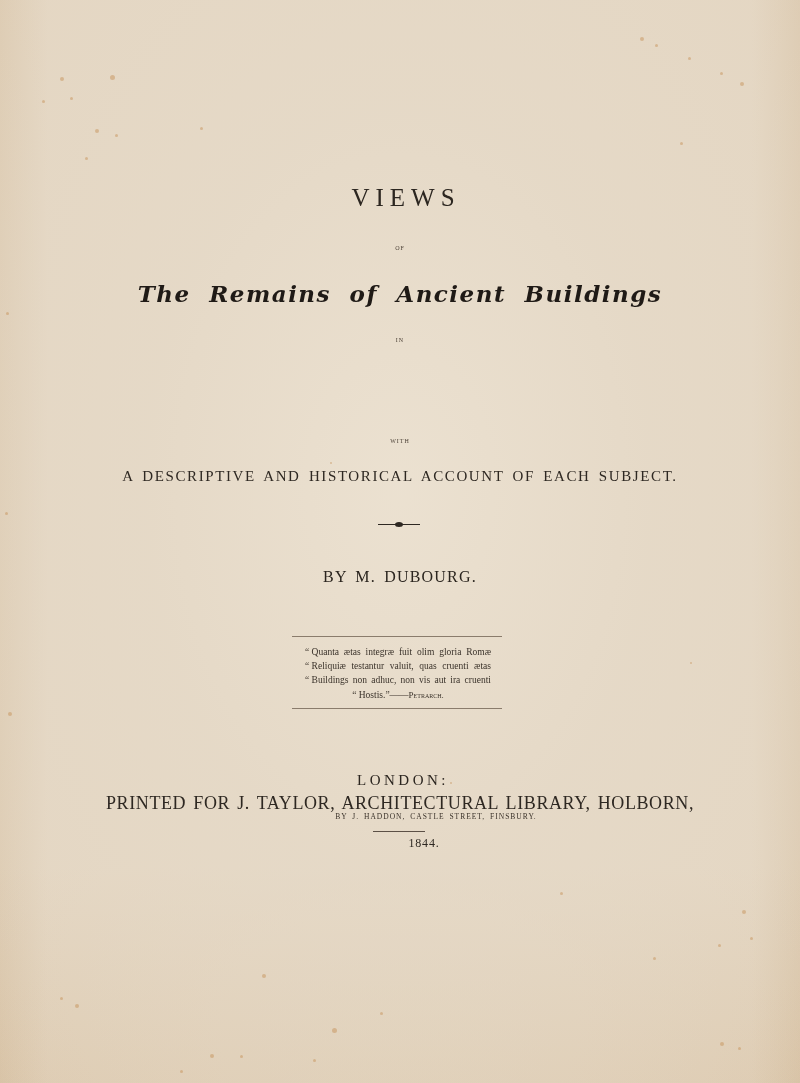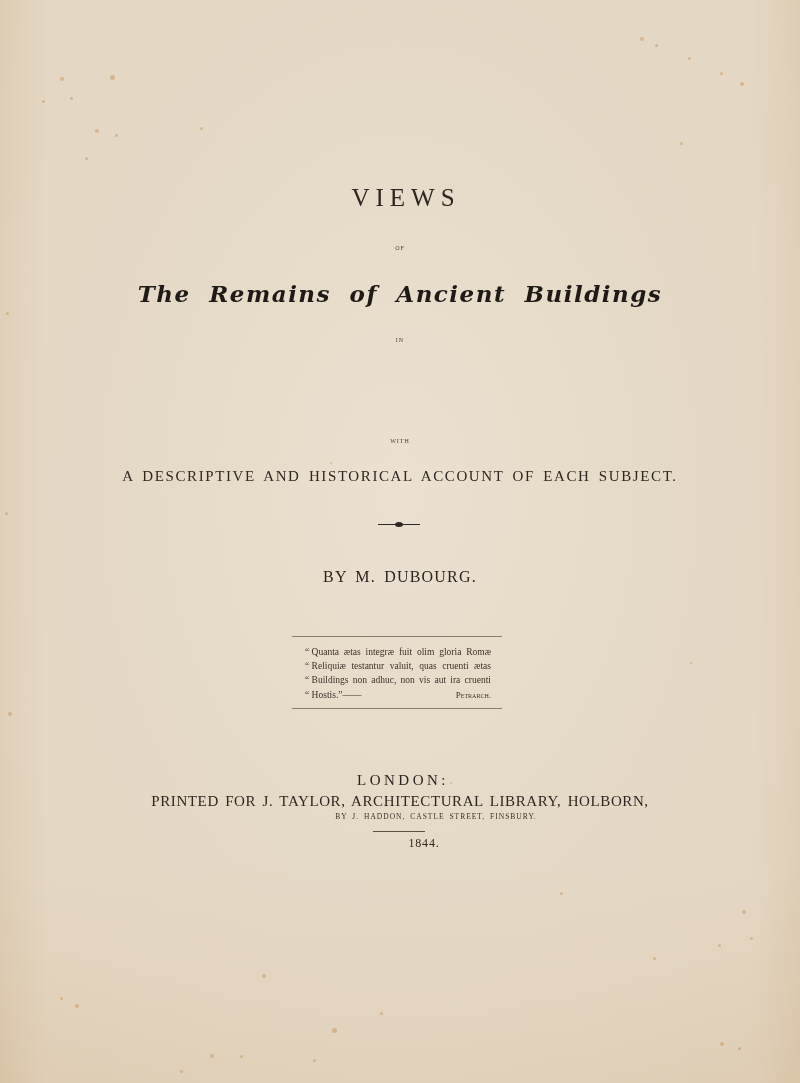--- a/index.html
+++ b/index.html
@@ -118,36 +118,36 @@
       font-size: 9.5px;
       line-height: 14.2px;
       color: #3a322a;
     }
     .quote .qline {
       display: flex;
       justify-content: space-between;
       white-space: nowrap;
     }
     .quote .qline.last {
-      justify-content: space-between;
+      justify-content: center;
     }
     .smallcaps {
       font-variant: small-caps;
       font-size: 9px;
     }
     .london {
       top: 760px;
       font-size: 15px;
       letter-spacing: 3.5px;
       padding-left: 3px;
       color: #2b251f;
     }
     .printed {
       top: 781px;
-      font-size: 15px;
+      font-size: 18px;
       letter-spacing: 0.6px;
       word-spacing: 2px;
       color: #2e2822;
     }
     .haddon {
       top: 800px;
       font-size: 7.5px;
       letter-spacing: 1px;
       word-spacing: 2px;
       color: #3a322a;

